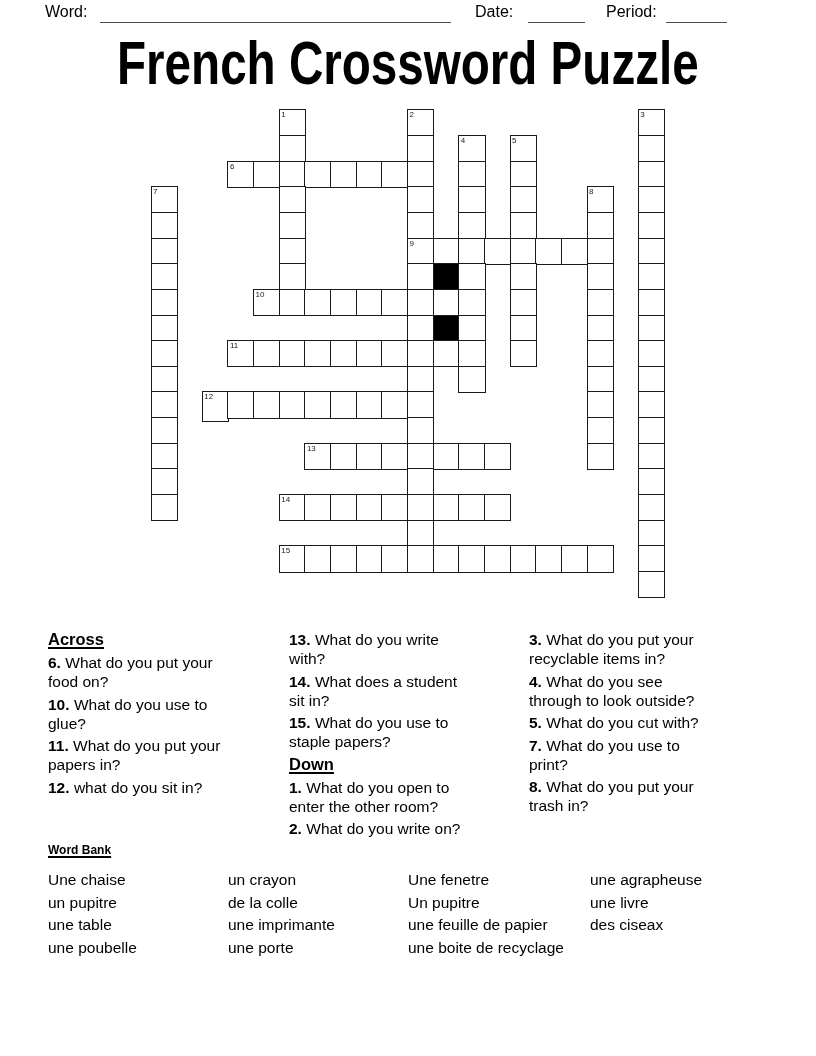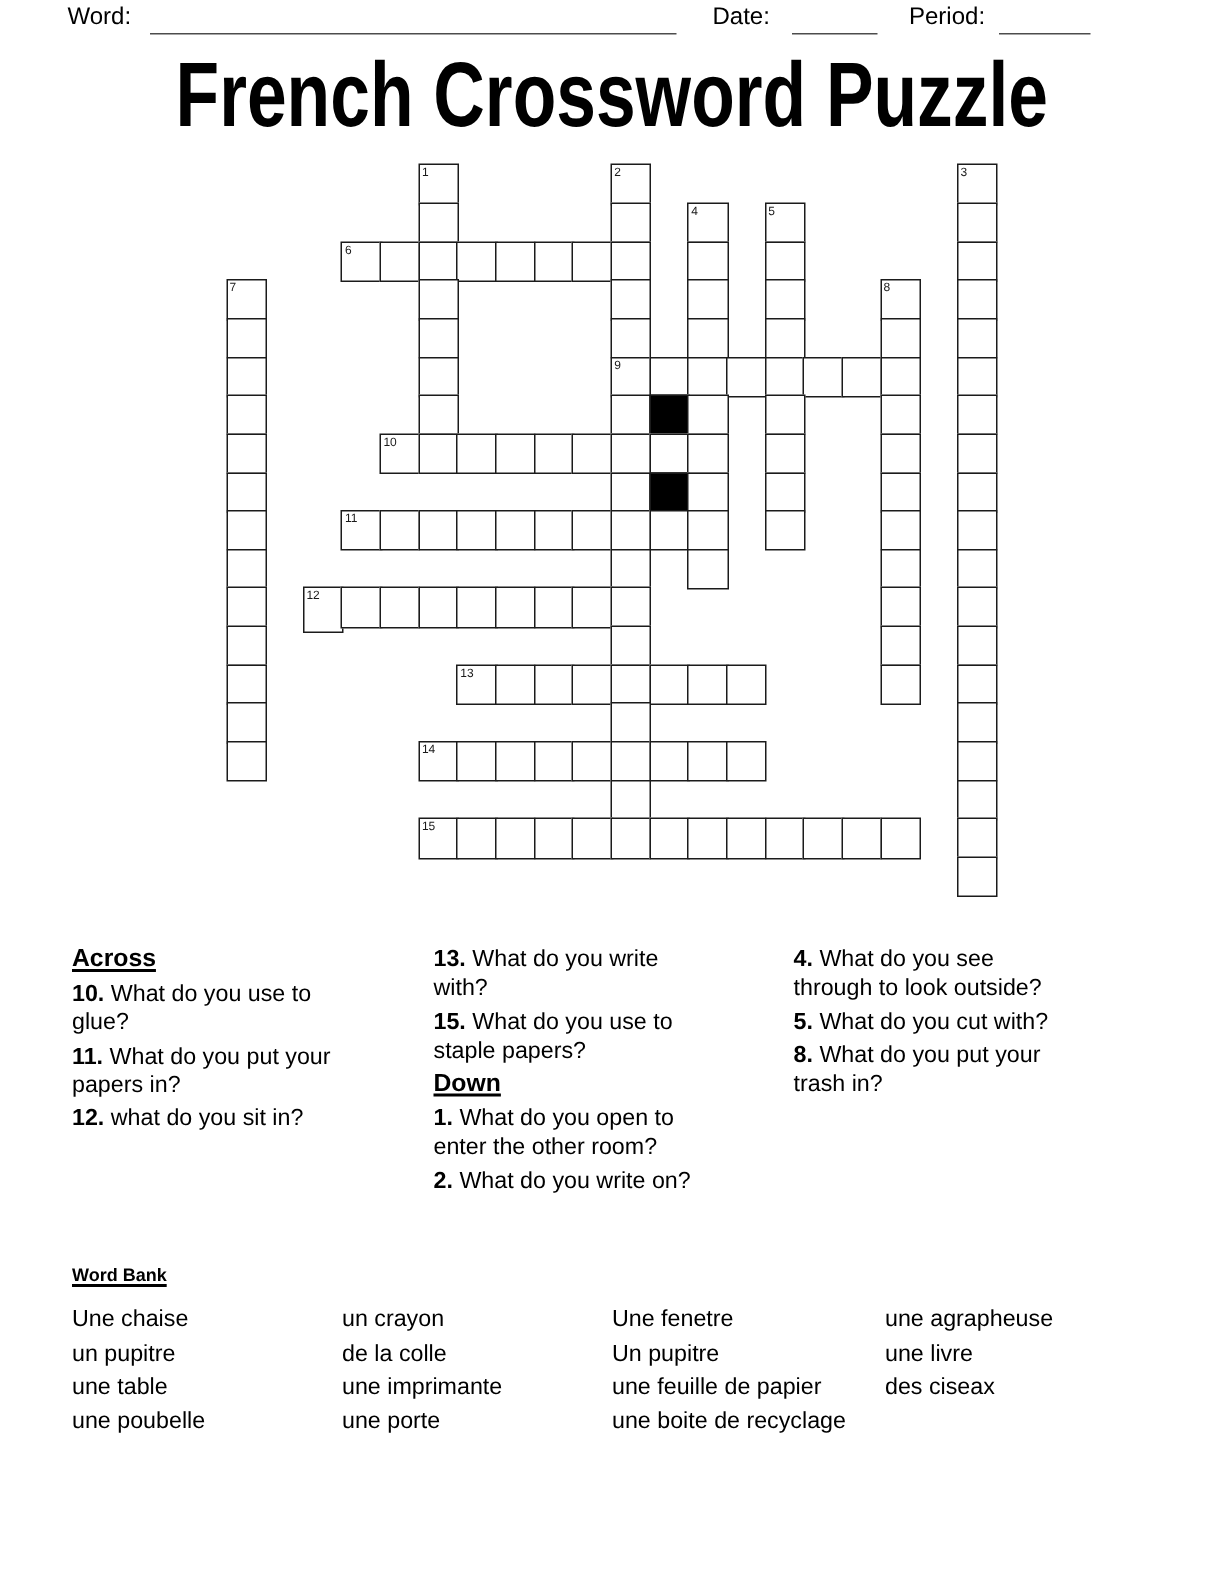--- a/index.html
+++ b/index.html
@@ -227,34 +227,38 @@
       <div class="cell" style="left: 509.6px; top: 545.35px; width: 27.25px; height: 27.25px; border: 1.6px solid rgb(27, 27, 27);"></div>
       <div class="cell" style="left: 535.25px; top: 545.35px; width: 27.25px; height: 27.25px; border: 1.6px solid rgb(27, 27, 27);"></div>
       <div class="cell" style="left: 560.9px; top: 545.35px; width: 27.25px; height: 27.25px; border: 1.6px solid rgb(27, 27, 27);"></div>
       <div class="cell" style="left: 586.55px; top: 545.35px; width: 27.25px; height: 27.25px; border: 1.6px solid rgb(27, 27, 27);"></div>
       <div class="cell" style="left: 637.85px; top: 545.35px; width: 27.25px; height: 27.25px; border: 1.6px solid rgb(27, 27, 27);"></div>
       <div class="cell" style="left: 637.85px; top: 571px; width: 27.25px; height: 27.25px; border: 1.6px solid rgb(27, 27, 27);"></div>
     </div>
 
   <div id="clue-col-1" class="clue-col" style="left:48px">
       <div class="clue-head">Across</div>
+      <p class="clue"><span class="cnum">6.</span> <span>What do you put your food on?</span></p>
       <p class="clue"><span class="cnum">10.</span> <span>What do you use to glue?</span></p>
       <p class="clue"><span class="cnum">11.</span> <span>What do you put your papers in?</span></p>
       <p class="clue"><span class="cnum">12.</span> <span>what do you sit in?</span></p>
     </div>
   <div id="clue-col-2" class="clue-col" style="left:289px">
       <p class="clue"><span class="cnum">13.</span> <span>What do you write with?</span></p>
+      <p class="clue"><span class="cnum">14.</span> <span>What does a student sit in?</span></p>
       <p class="clue"><span class="cnum">15.</span> <span>What do you use to staple papers?</span></p>
       <div class="clue-head">Down</div>
       <p class="clue"><span class="cnum">1.</span> <span>What do you open to enter the other room?</span></p>
       <p class="clue"><span class="cnum">2.</span> <span>What do you write on?</span></p>
     </div>
   <div id="clue-col-3" class="clue-col" style="left:529px">
+      <p class="clue"><span class="cnum">3.</span> <span>What do you put your recyclable items in?</span></p>
       <p class="clue"><span class="cnum">4.</span> <span>What do you see through to look outside?</span></p>
       <p class="clue"><span class="cnum">5.</span> <span>What do you cut with?</span></p>
+      <p class="clue"><span class="cnum">7.</span> <span>What do you use to print?</span></p>
       <p class="clue"><span class="cnum">8.</span> <span>What do you put your trash in?</span></p>
     </div>
 
   <div class="wordbank">
     <div class="wb-head">Word Bank</div>
     <div id="wb-cols">
         <div class="wb-col" style="left: 0px;">
           <div class="wb-item">Une chaise</div>
           <div class="wb-item">un pupitre</div>
           <div class="wb-item">une table</div>

